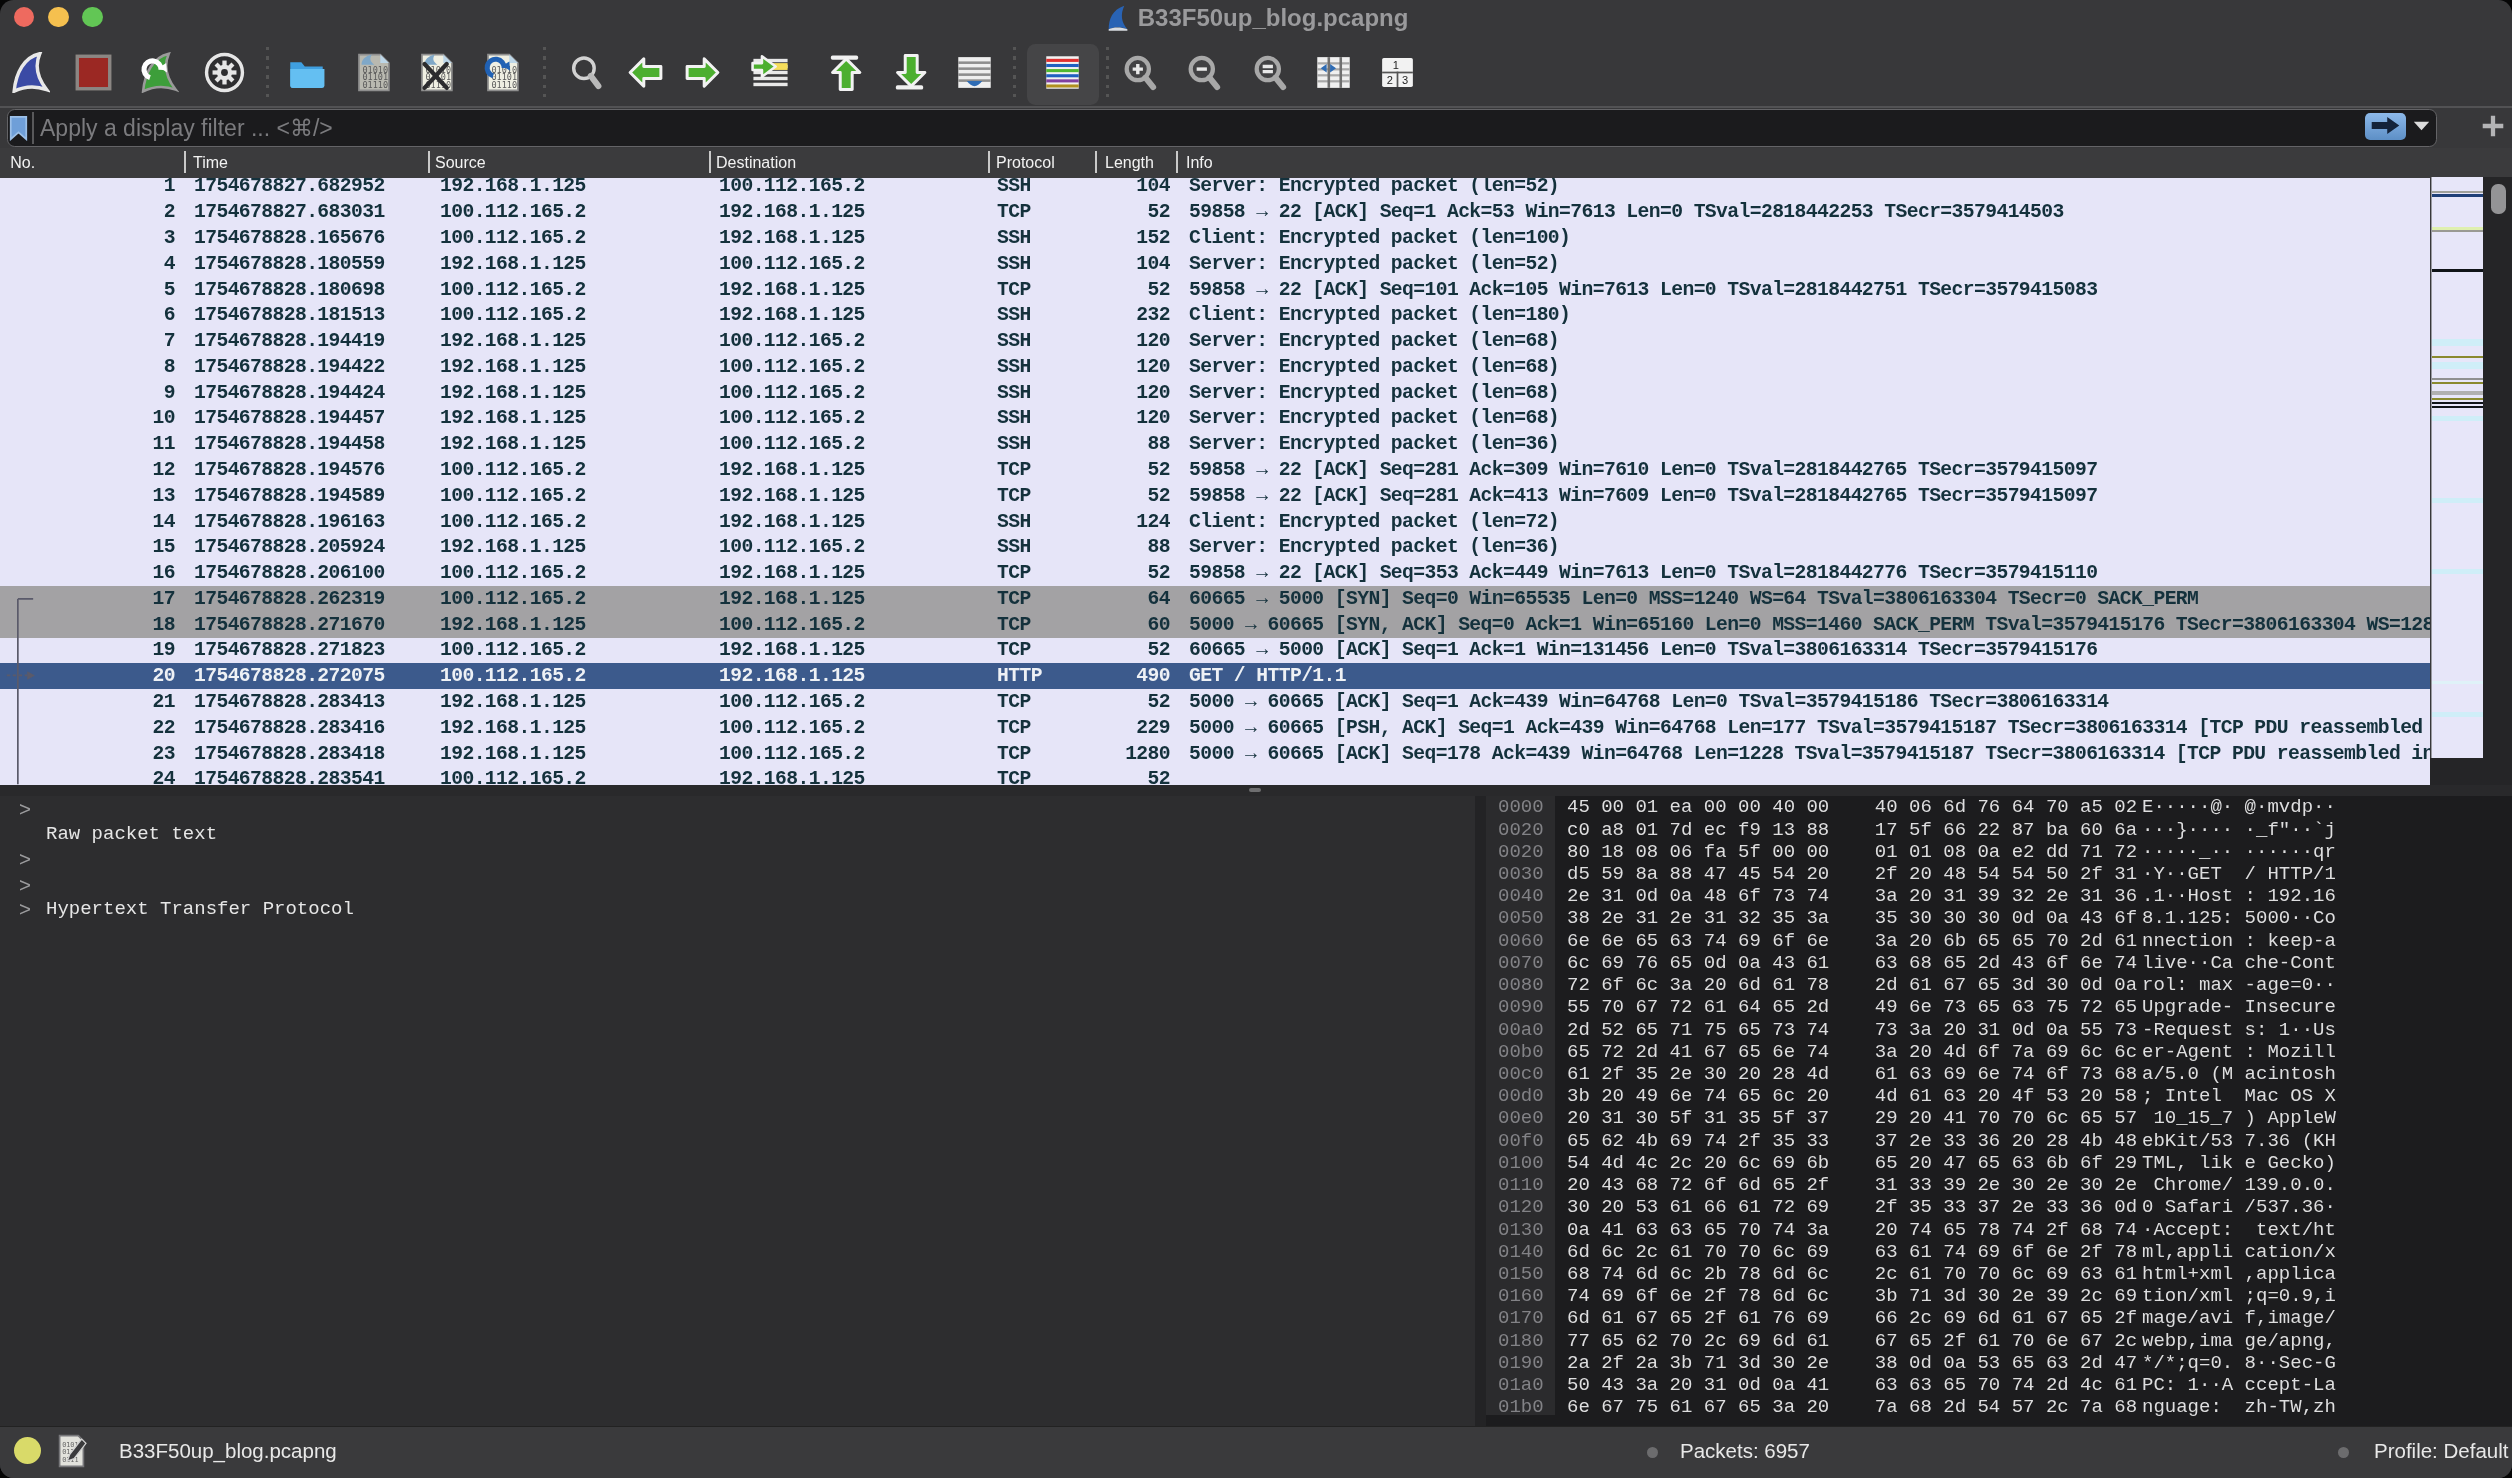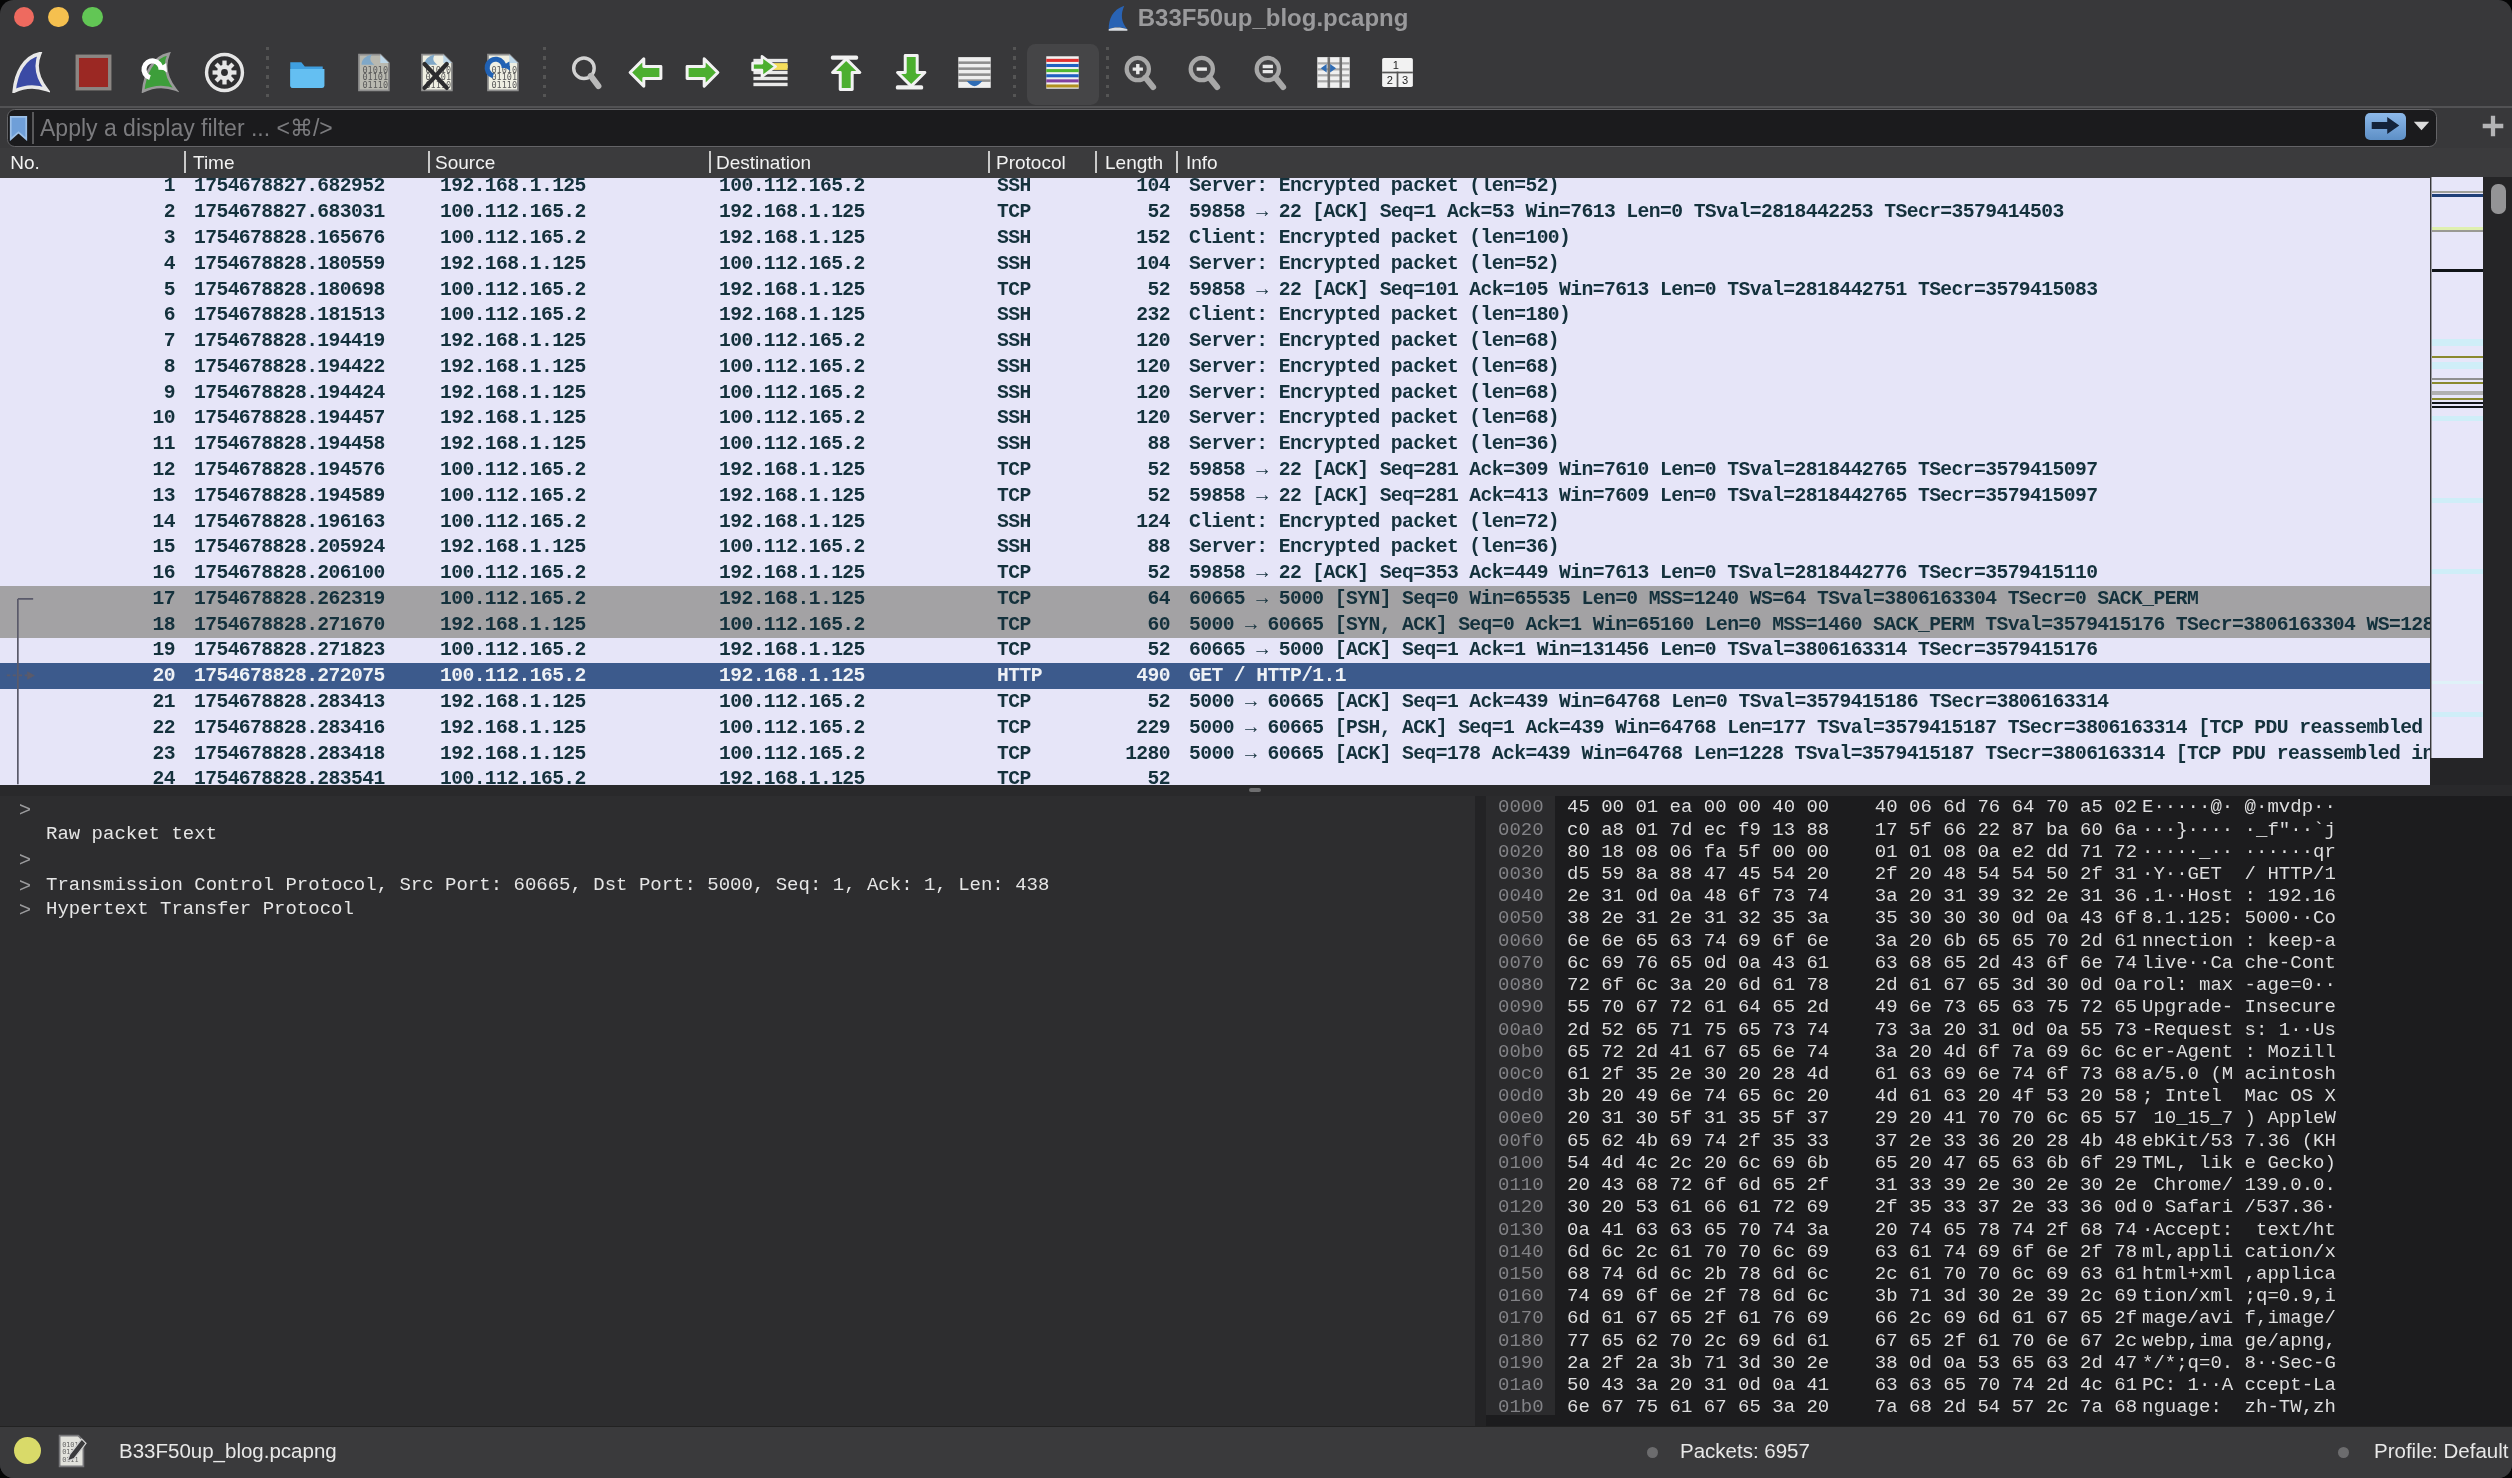--- a/index.html
+++ b/index.html
@@ -6,21 +6,21 @@
 #win{position:absolute;left:0;top:0;width:2512px;height:1478px;background:#38383a;border-radius:13.7px;overflow:hidden}
 .ab{position:absolute}
 
 .tl{position:absolute;top:6.8px;width:20.5px;height:20.5px;border-radius:10.3px}
 #title{position:absolute;top:0;left:0;width:2512px;height:41px;text-align:center;font-weight:bold;font-size:24px;line-height:36px;color:#9a9a9c}
 
 #fbar{position:absolute;left:6.8px;top:109px;width:2430px;height:38px;background:#1b1b1d;border:1.7px solid #646467;border-radius:7.7px}
 #fph{position:absolute;left:40px;top:111px;font-size:23px;line-height:34px;color:#7b7b7e}
 
 #hdr{position:absolute;left:0;top:148px;width:2512px;height:30px;background:#3b3b3d}
-#hdr b{position:absolute;top:0;line-height:30px;font-weight:normal;font-size:19px;color:#f2f2f2}
+#hdr b{position:absolute;top:0;line-height:30px;font-weight:normal;font-size:16px;color:#f2f2f2}
 #hdr i{position:absolute;top:3.4px;height:22px;width:1.7px;background:#c9c9c9}
 
 #tbl{position:absolute;left:0;top:178px;width:2430px;height:608px;background:#e6e5f8;overflow:hidden}
 .row{position:absolute;left:0;width:2430px;height:26px;overflow:hidden;color:#14313c}
 .row span{position:absolute;top:0;line-height:26px;font-family:"Liberation Mono",monospace;font-size:19.7px;letter-spacing:-0.6px;font-weight:bold;white-space:pre}
 .g{background:#a3a2a4}
 .sel{background:#3c5a8c;color:#eef1f5}
 .c1{left:0;width:175px;text-align:right}
 .c2{left:194px}.c3{left:440px}.c4{left:719px}.c5{left:997px}
 .c6{left:1076px;width:94px;text-align:right}
@@ -494,21 +494,20 @@
       <u>&gt;</u>
     </div>
 <div class="dl" style="top:821px">
       <s>Raw packet text</s>
     </div>
 <div class="dl" style="top:846px">
       <u>&gt;</u>
     </div>
 <div class="dl" style="top:872px">
       <u>&gt;</u>
-      <s>Transmission Control Protocol, Src Port: 60665, Dst Port: 5000, Seq: 1, Ack: 1, Len: 438</s>
     </div>
 <div class="dl" style="top:896px">
       <u>&gt;</u>
       <s>Hypertext Transfer Protocol</s>
     </div>
 <div id="hexp"></div>
     <div id="gut"></div>
 <div class="hl" style="top:796px">
       <em>0000</em>
       <b>45 00 01 ea 00 00 40 00    40 06 6d 76 64 70 a5 02</b>

